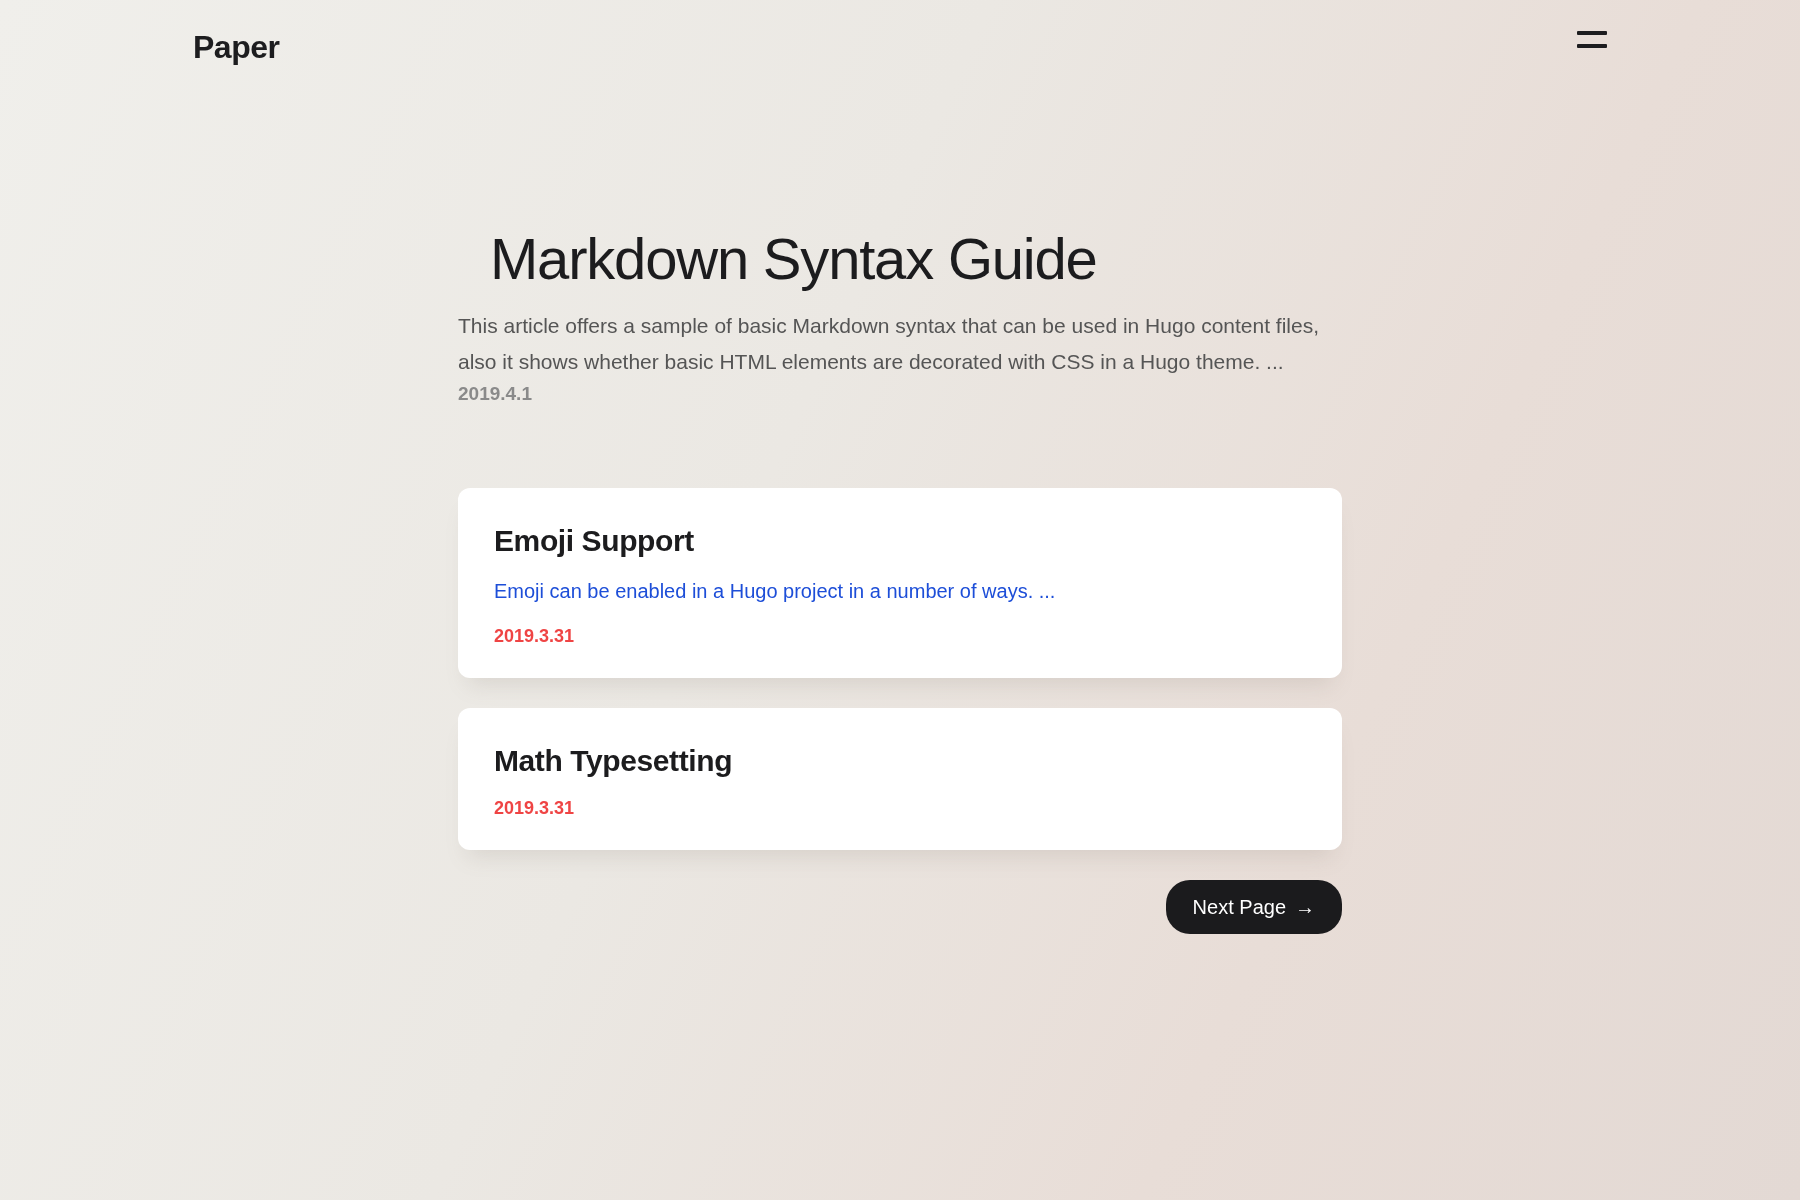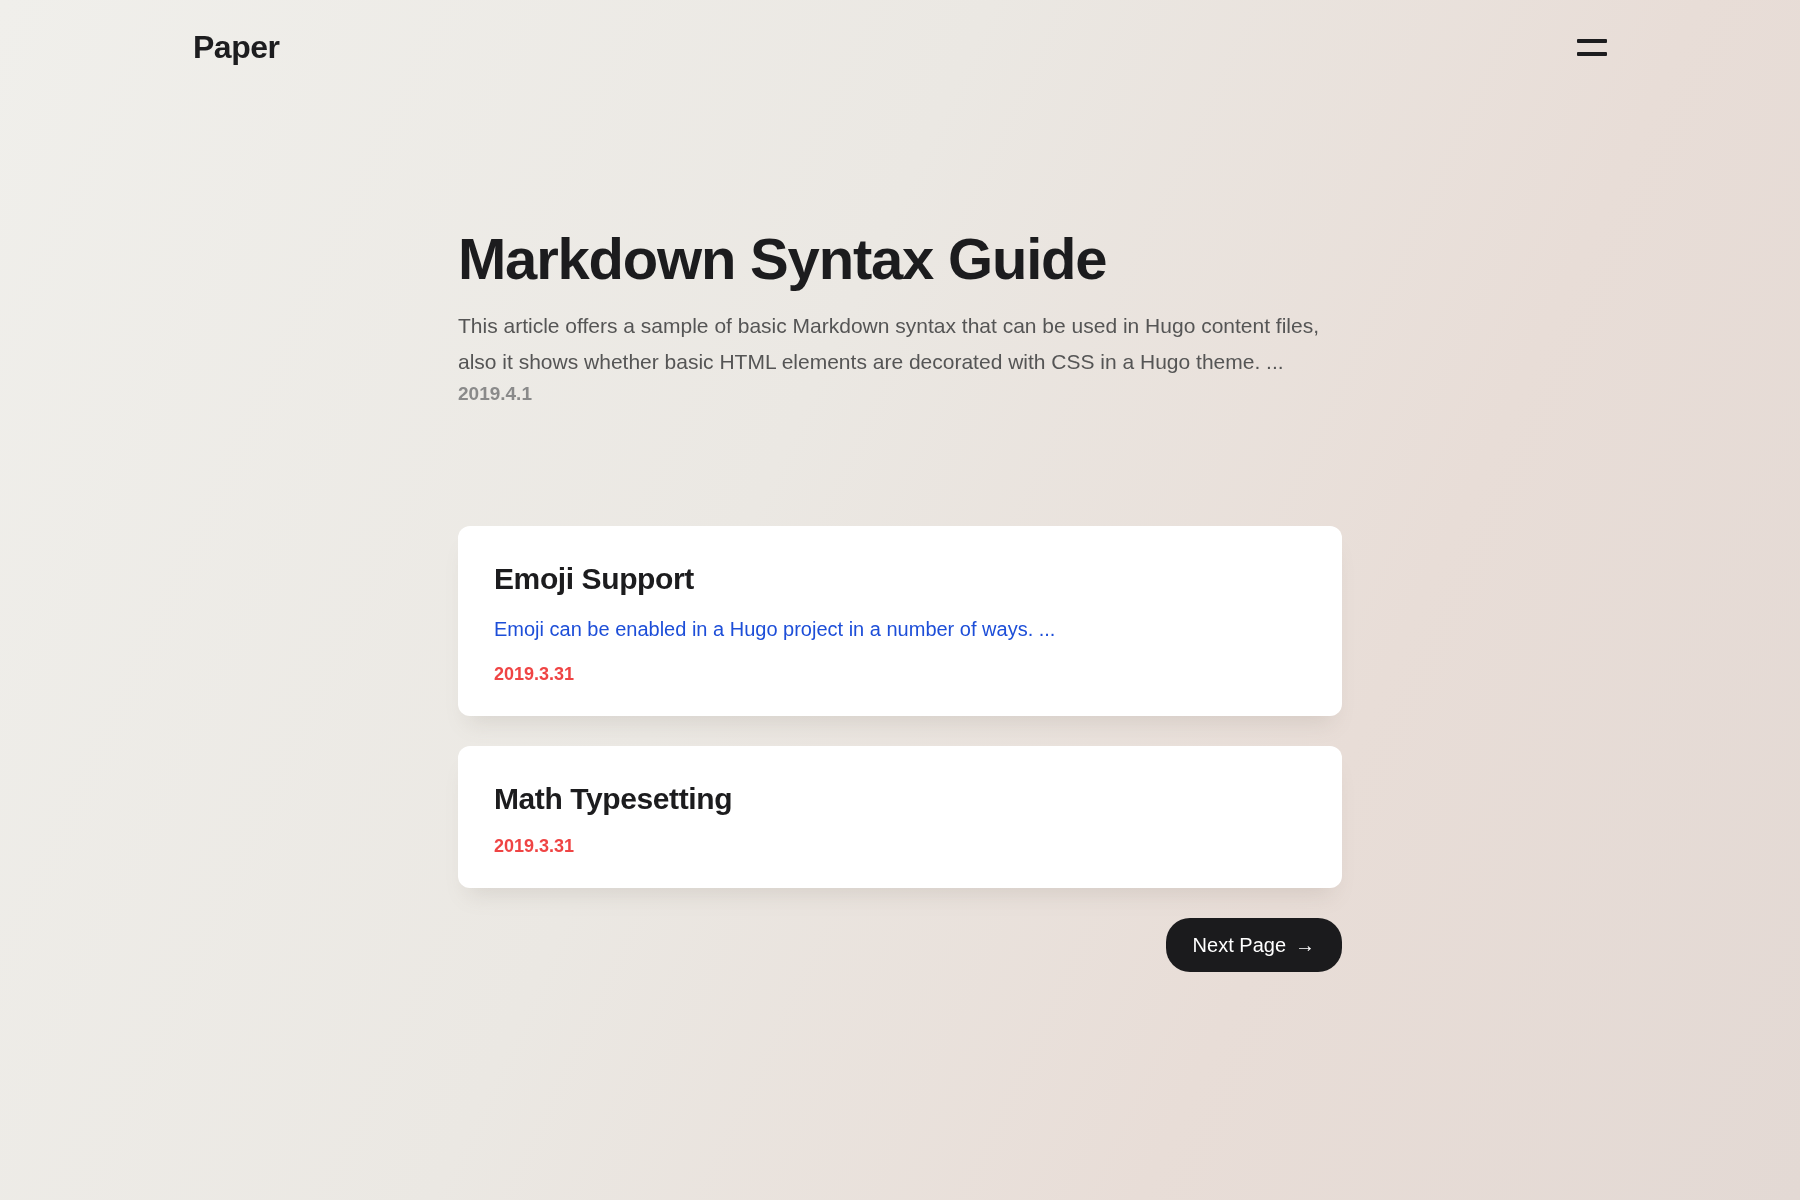--- a/index.html
+++ b/index.html
@@ -8,21 +8,21 @@
     font-family: "Liberation Sans", "DejaVu Sans", sans-serif;
     background: linear-gradient(115deg, #f0efeb 0%, #ebe8e3 42%, #e8ddd7 72%, #e3d9d4 100%);
     color: #1d1d1f;
     overflow: hidden;
   }
 
   
   .site-header {
     padding: 25px 193px 0 193px;
     display: flex;
-    align-items: center;
+    align-items: flex-start;
     justify-content: space-between;
     height: 70px;
   }
   .logo {
     font-size: 32px;
     font-weight: 700;
     letter-spacing: -0.5px;
     color: #1d1d1f;
     text-decoration: none;
     line-height: 45px;
@@ -51,40 +51,41 @@
   .main {
     width: 884px;
     margin: 0 auto;
   }
 
   
   .hero { margin-top: 156px; }
   .hero h1 {
     font-size: 58px;
     line-height: 66px;
-    font-weight: 700;
+    font-weight: 400;
     letter-spacing: -1.2px;
     color: #1c1c1e;
     cursor: pointer;
+    margin-left: 32px;
   }
   .hero .summary {
     margin-top: 16px;
     font-size: 21px;
     line-height: 36px;
     color: #555555;
   }
   .hero .date {
     font-size: 19px;
     line-height: 28px;
     font-weight: 700;
     color: #8a8a8a;
   }
 
   
-  .post-list { margin-top: 118px; }
+  .post-list { margin-top: 80px; }
   .card {
     background: #ffffff;
     border-radius: 12px;
     padding: 34px 36px 30px 36px;
     margin-bottom: 30px;
     box-shadow: 0 16px 22px -10px rgba(130, 115, 105, 0.18);
     cursor: pointer;
   }
   .card h2 {
     font-size: 30px;

